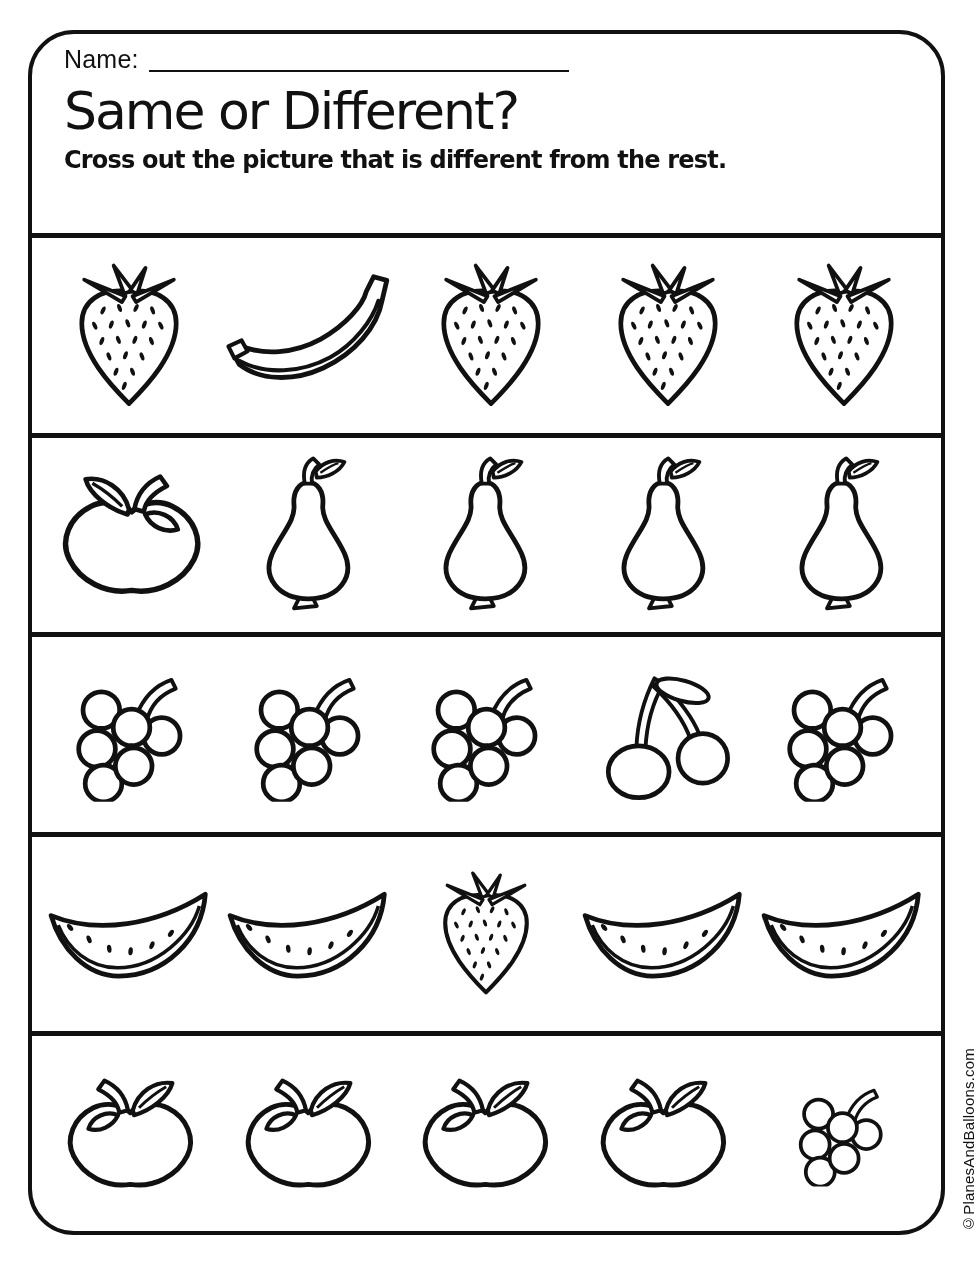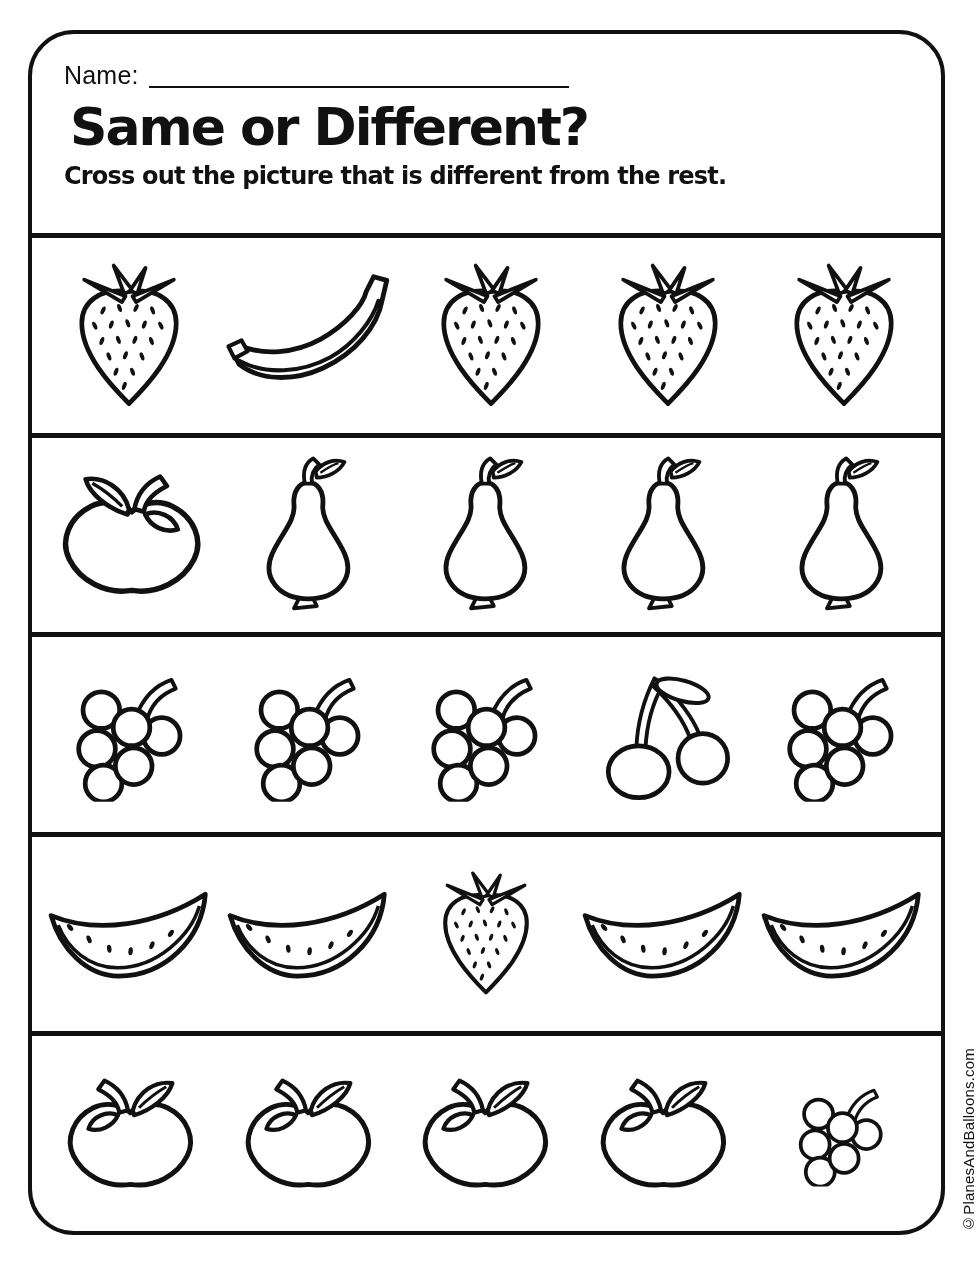--- a/index.html
+++ b/index.html
@@ -1,26 +1,26 @@
 <!DOCTYPE html>
 <html><head>
 <meta charset="utf-8">
 <style>
   html,body{margin:0;padding:0;background:#ffffff;}
   .page{position:relative;width:980px;height:1268px;background:#ffffff;overflow:hidden;
         font-family:"Liberation Sans",sans-serif;color:#111;}
   .sheet{position:absolute;left:28px;top:30px;width:917px;height:1205px;box-sizing:border-box;
          border:4px solid #111;border-radius:46px;overflow:hidden;display:flex;flex-direction:column;
          background:#ffffff;}
-  .header{flex:0 0 199px;box-sizing:border-box;padding:27px 36px 0 32px;}
+  .header{flex:0 0 199px;box-sizing:border-box;padding:11px 36px 0 32px;}
   .name-row{display:flex;align-items:flex-end;}
   .name-label{font-size:25px;letter-spacing:.2px;}
   .name-line{display:inline-block;width:420px;height:0;border-bottom:2px solid #111;
              margin-left:10px;margin-bottom:2px;}
-  .title{margin:10px 0 0 6px;font-family:"DejaVu Sans",sans-serif;font-weight:700;
+  .title{margin:10px 0 0 0;font-family:"DejaVu Sans",sans-serif;font-weight:400;
          font-size:52px;letter-spacing:-2px;line-height:1.05;}
   .subtitle{margin:7px 0 10px 0;font-family:"DejaVu Sans",sans-serif;font-weight:700;
             font-size:24px;letter-spacing:-.8px;}
   .rows{flex:1 1 auto;display:flex;flex-direction:column;}
   .row{flex:1 1 0;border-top:5px solid #111;display:flex;align-items:center;
        justify-content:space-evenly;padding:0 6px;}
   .cell{flex:0 0 19%;display:flex;align-items:center;justify-content:center;}
   .fruit-svg{display:block;height:auto;}
   .fruit-strawberry .fruit-svg{width:118px}
   .fruit-banana     .fruit-svg{width:180px}

